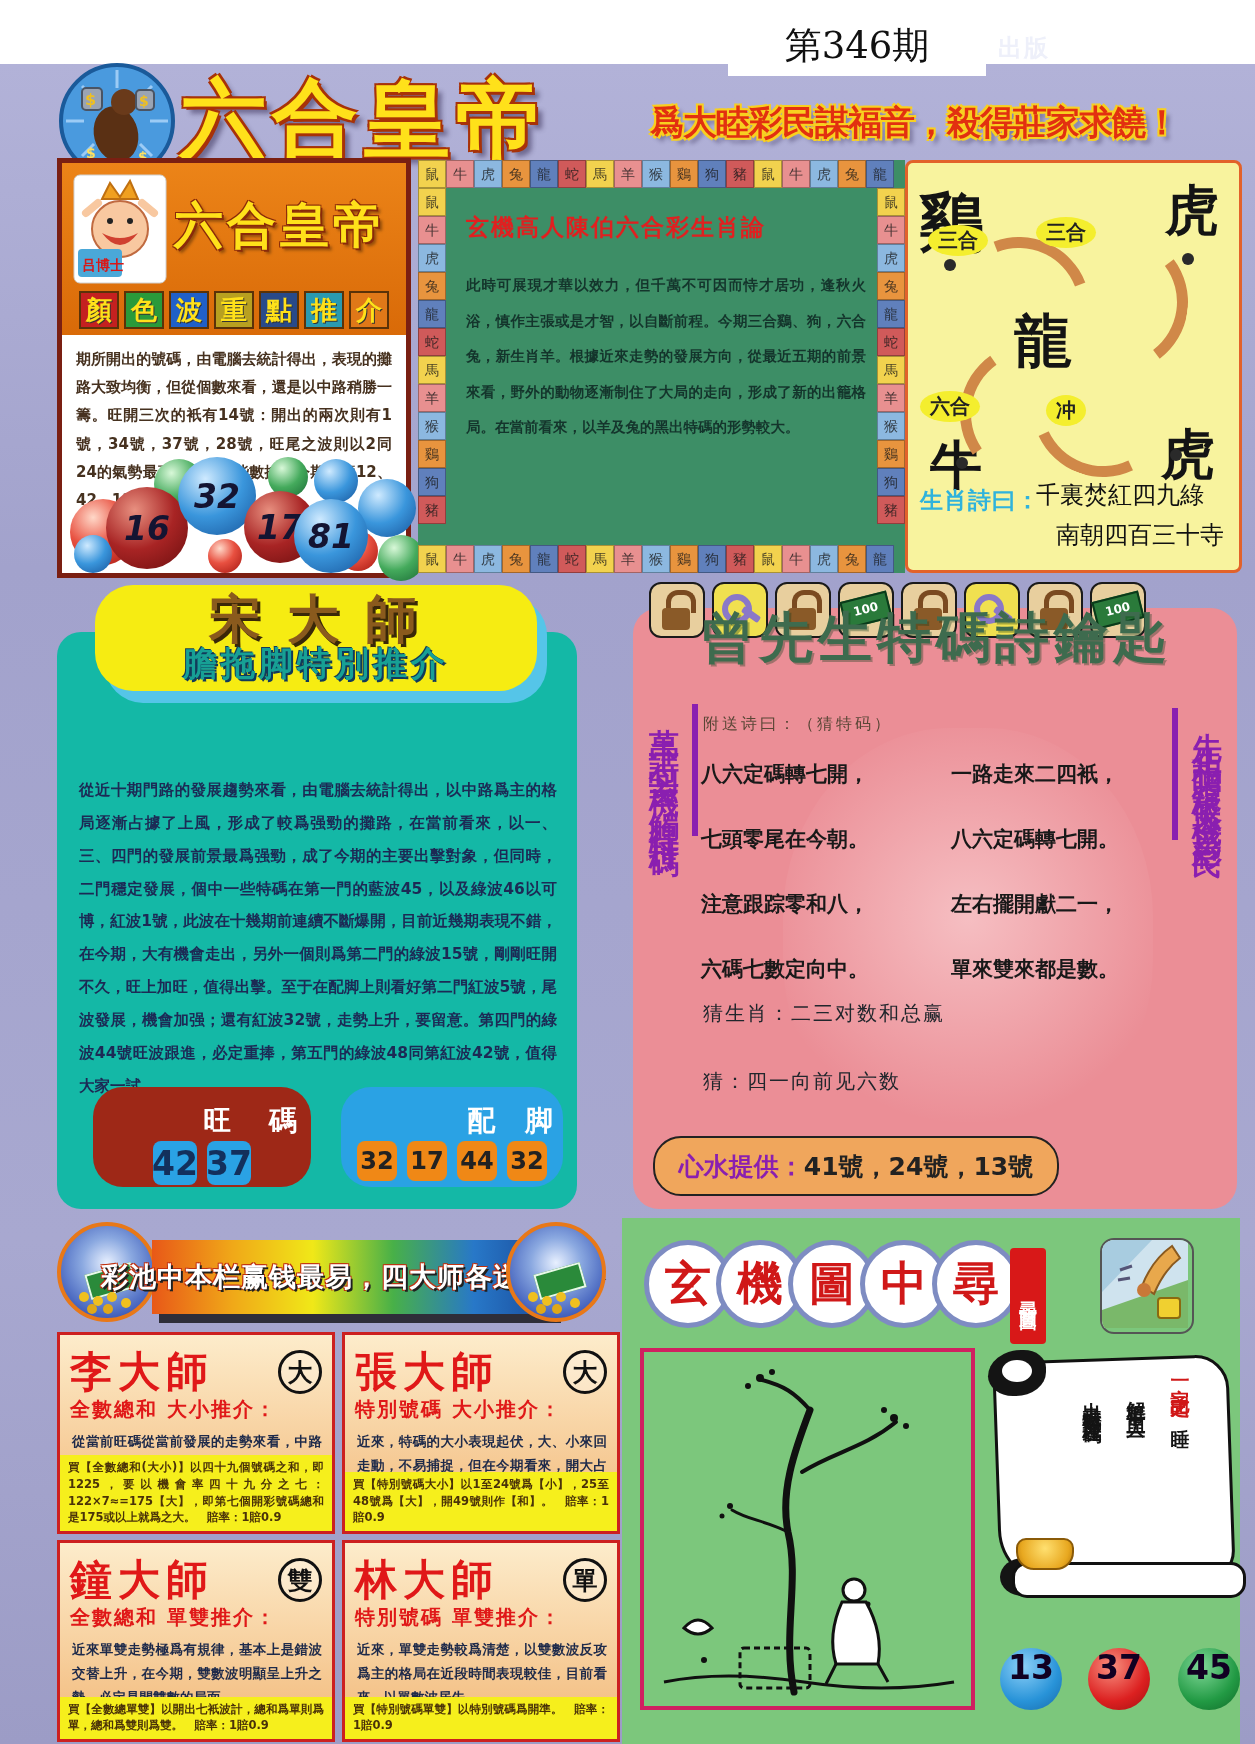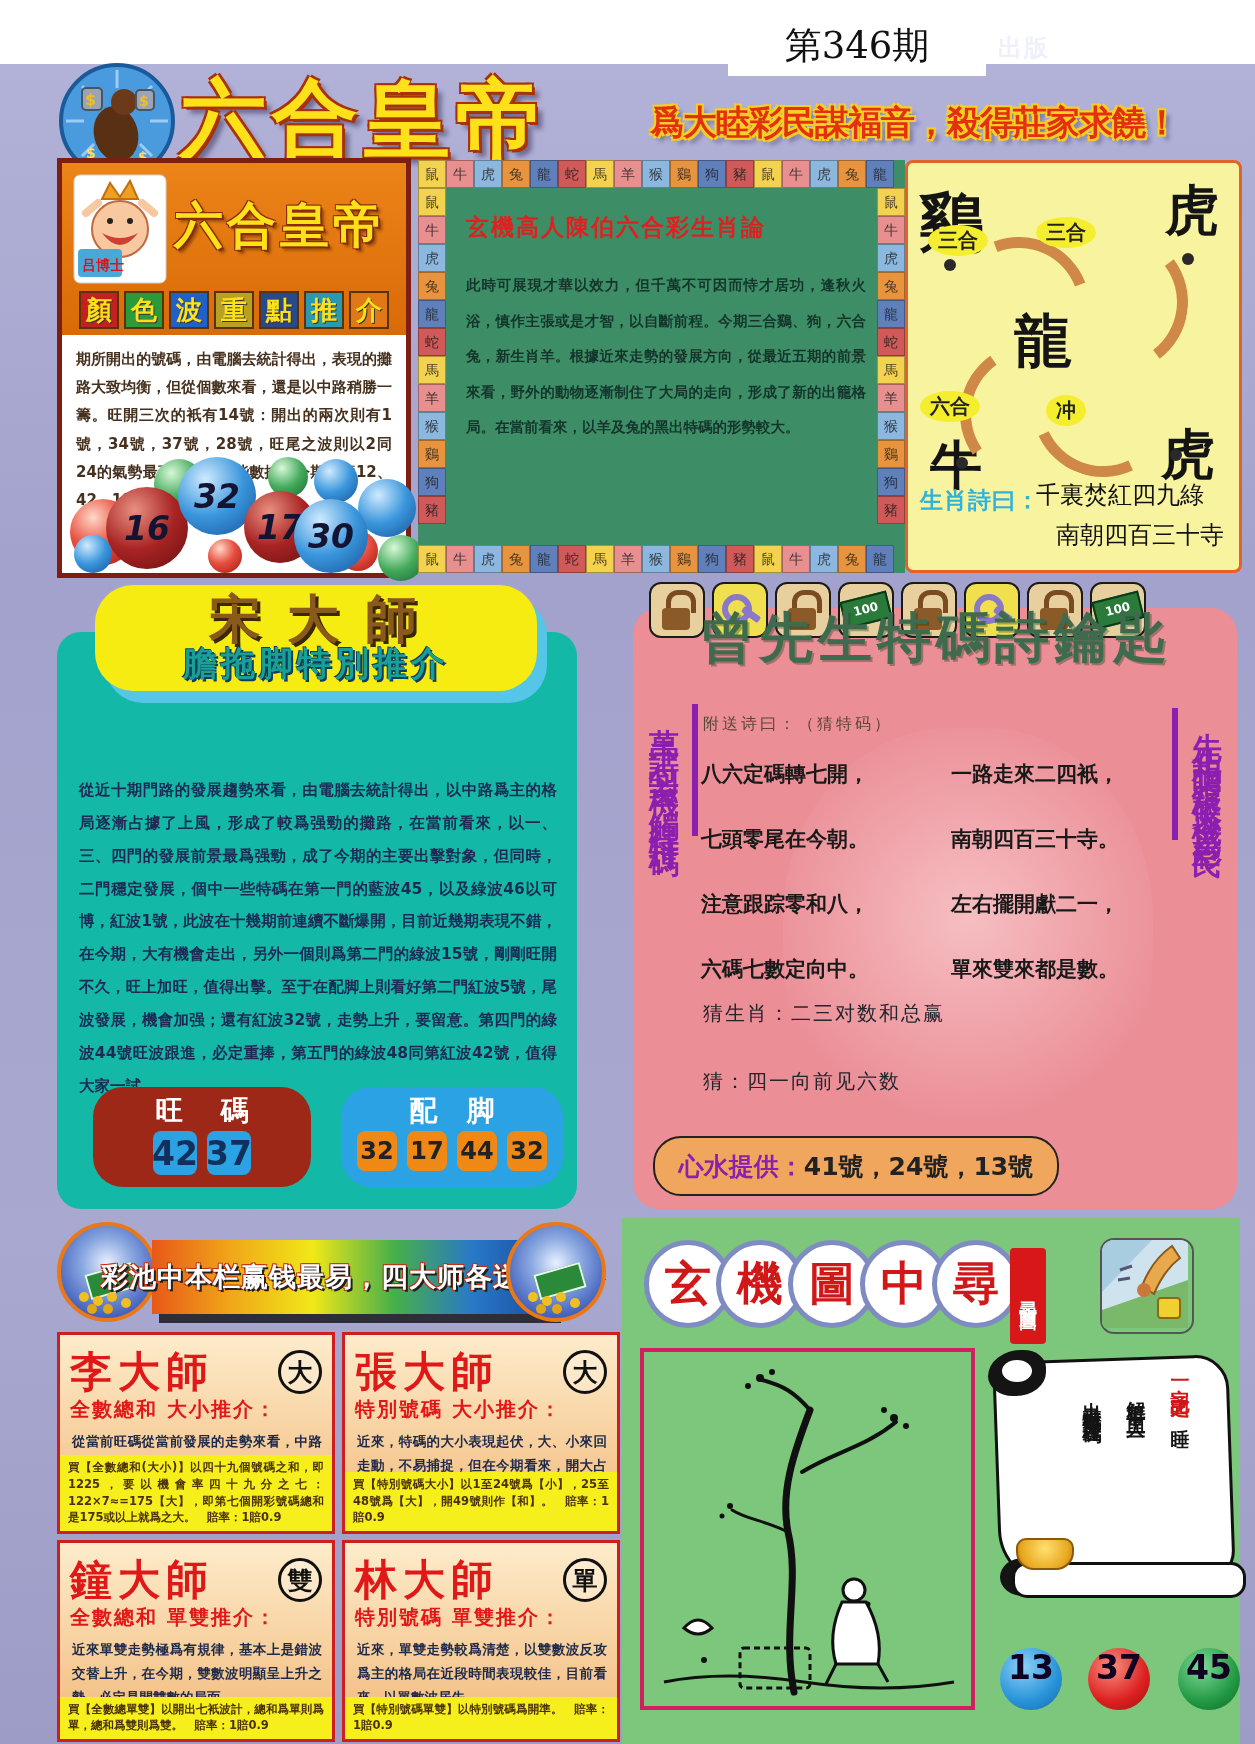--- a/index.html
+++ b/index.html
@@ -74,21 +74,21 @@
   .song-body{left:57px;top:632px;width:520px;height:577px;background:#14b8a6;border-radius:24px;}
   .song-banner{left:95px;top:585px;width:442px;height:106px;background:#f6ec12;border-radius:38px;
     box-shadow:10px 12px 0 #55c5e8;display:flex;flex-direction:column;align-items:center;justify-content:center;z-index:3;}
   .song-name{font-size:52px;font-weight:900;color:#8a5a1d;letter-spacing:26px;line-height:1;margin-left:20px;
     text-shadow:3px 3px 0 #3a2808;}
   .song-sub{font-size:34px;font-weight:900;color:#17a095;letter-spacing:4px;line-height:1.1;
     text-shadow:2px 2px 0 #123a5a,-1px -1px 0 #123a5a;}
   .song-text{position:absolute;left:22px;top:142px;width:478px;font-size:15.5px;line-height:2.12;color:#1c2a55;
     font-weight:600;text-align:justify;}
   .numbox{position:absolute;border-radius:30px;}
-  .numbox .nb-label{margin-top:10px;text-align:center;color:#fff;font-size:28px;font-weight:900;letter-spacing:14px;margin-left:14px;line-height:1;}
+  .numbox .nb-label{margin-top:20px;text-align:right;color:#fff;font-size:28px;font-weight:900;letter-spacing:14px;margin-left:14px;line-height:1;}
   .numbox .chips{display:flex;justify-content:center;gap:10px;margin-top:6px;}
   .chip{display:flex;align-items:center;justify-content:center;border-radius:8px;font-weight:900;}
   .wangbox{left:36px;top:455px;width:218px;height:100px;background:#9e2817;}
   .peibox{left:284px;top:455px;width:222px;height:100px;background:#2aa2e4;}
   .chip.wchip{width:44px;height:44px;background:#2aa2e4;color:#13305c;font-size:33px;}
   .chip.pchip{width:40px;height:40px;background:#f08816;color:#222;font-size:24px;}
   .peibox .nb-label{letter-spacing:10px;margin-left:10px;}
 
   
   .zeng-box{left:633px;top:608px;width:604px;height:601px;background:#eb8e96;border-radius:26px;}
@@ -248,21 +248,21 @@
     <div class="ball dkred nball" style="left:44px;top:324px;width:82px;height:82px;">
         <span>16</span>
       </div>
     <div class="ball blue nball" style="left:116px;top:294px;width:78px;height:78px;">
         <span>32</span>
       </div>
     <div class="ball dkred nball" style="left:182px;top:328px;width:72px;height:72px;">
         <span>17</span>
       </div>
     <div class="ball blue nball" style="left:232px;top:336px;width:74px;height:74px;">
-        <span>30</span>
+        <span>81</span>
       </div>
   </div>
 
   <div class="abs box2">
     <div class="stamp-row toprow">
         <span class="stamp">鼠</span>
         <span class="stamp">牛</span>
         <span class="stamp">虎</span>
         <span class="stamp">兔</span>
         <span class="stamp">龍</span>
@@ -396,21 +396,21 @@
         </div>
     </div>
     <div class="zeng-title">曾先生特碼詩鑰匙</div>
     <div class="vstrip v-left">萬千詩句玄機一觸得特碼</div>
     <div class="vstrip v-right">先生相贈窺破天機爲彩民</div>
     <div class="zeng-intro">附送诗曰：（猜特码）</div>
     <div class="zeng-poems">
       <span>八六定碼轉七開，</span>
       <span>一路走來二四衹，</span>
       <span>七頭零尾在今朝。</span>
-      <span>南朝四百三十寺。</span>
+      <span>八六定碼轉七開。</span>
       <span>注意跟踪零和八，</span>
       <span>左右擺開獻二一，</span>
       <span>六碼七數定向中。</span>
       <span>單來雙來都是數。</span>
     </div>
     <div class="zeng-guess" style="left:70px;top:392px;">猜生肖：二三对数和总赢</div>
     <div class="zeng-guess" style="left:70px;top:460px;">猜：四一向前见六数</div>
     <div class="tips">
       <span class="tips-label">心水提供：</span>
       <span class="tips-nums">41號，24號，13號</span>

